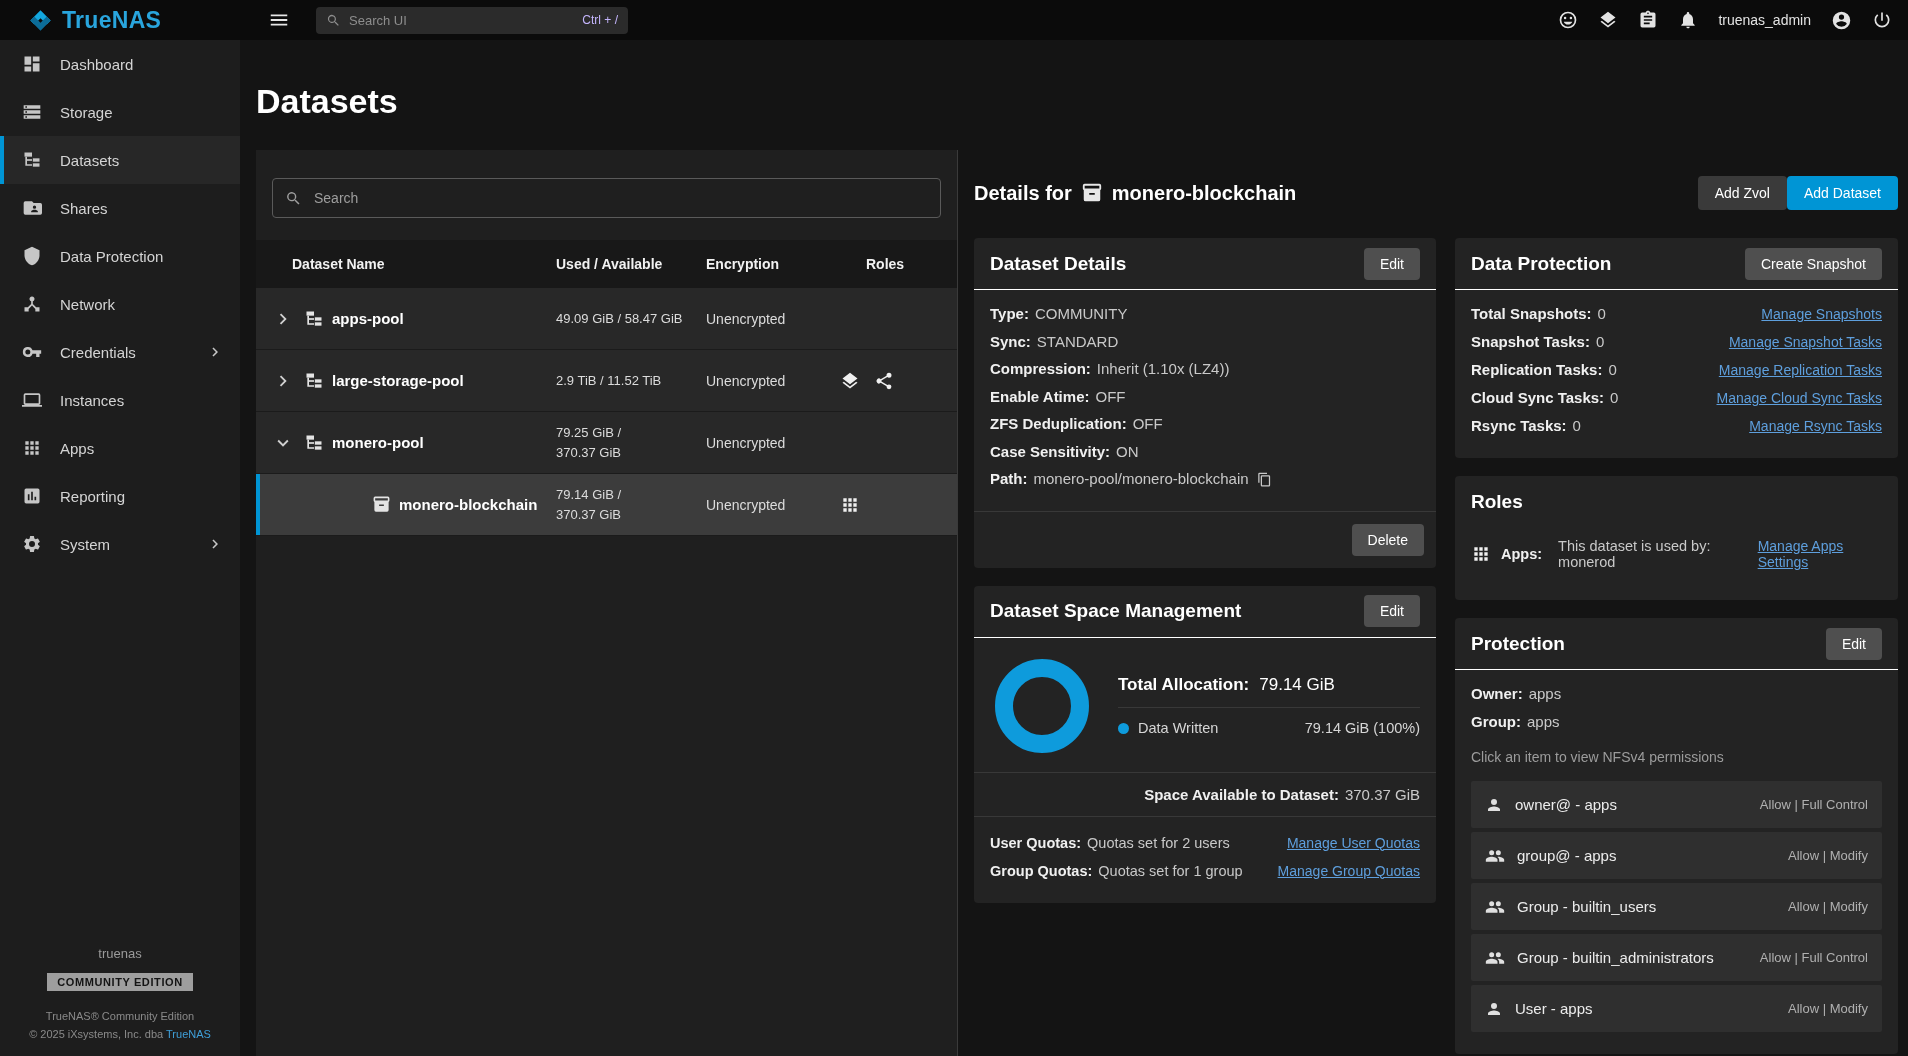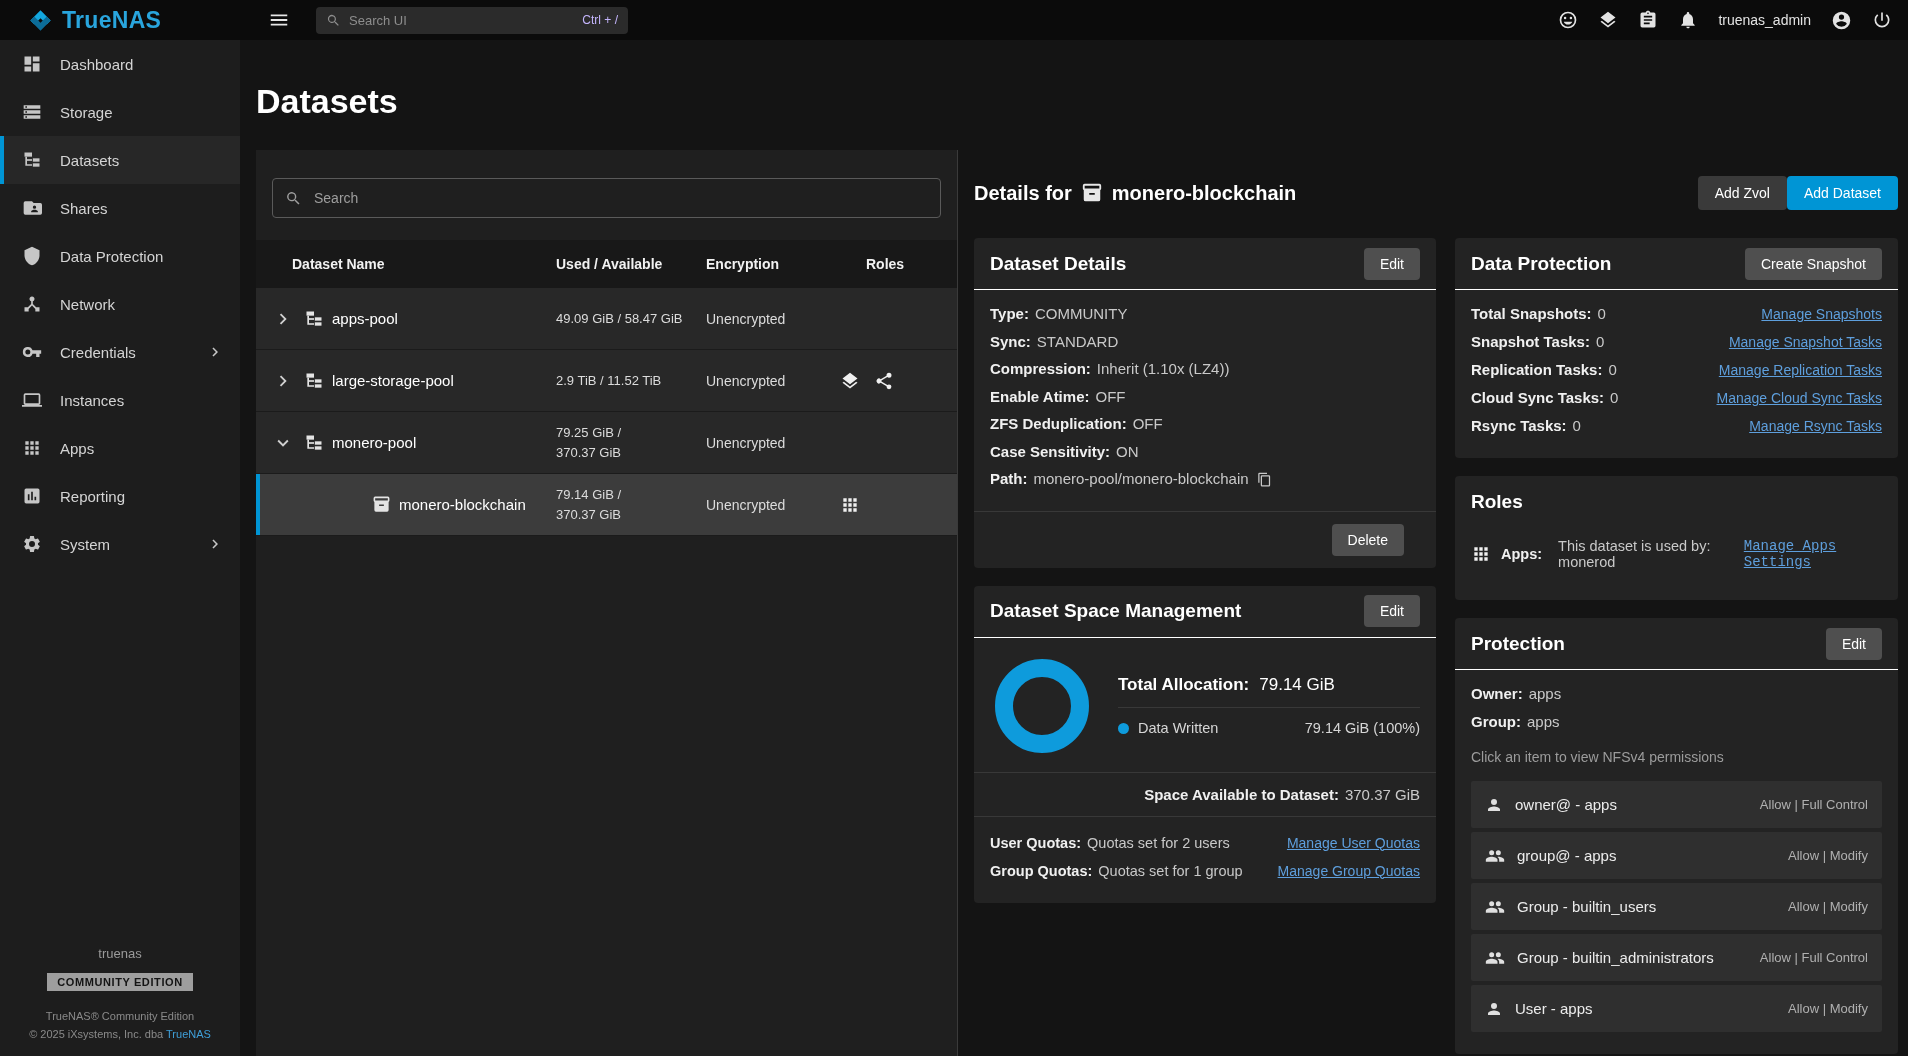--- a/index.html
+++ b/index.html
@@ -44,21 +44,21 @@
   .tree-search input::placeholder { color:#9e9e9e; }
   .t-head { display:flex; align-items:center; height:48px; background:#181818; font-size:14px; font-weight:bold; color:#f2f2f2; }
   .col-name { width:300px; padding-left:36px; }
   .col-used { width:150px; }
   .col-enc { width:160px; }
   .col-roles { flex:1; }
   .t-row { display:flex; align-items:center; min-height:62px; background:#282828; border-bottom:1px solid #1b1b1b; position:relative; cursor:pointer; }
   .t-row.selected { background:#3c3c3c; }
   .t-row.selected::before { content:""; position:absolute; left:0; top:0; bottom:0; width:4px; background:#0095d5; }
   .cell { display:flex; align-items:center; }
-  .cell.name { width:300px; padding-left:16px; gap:8px; font-weight:normal; color:#ffffff; font-size:15px; }
+  .cell.name { width:300px; padding-left:16px; gap:8px; font-weight:bold; color:#ffffff; font-size:15px; }
   .cell.name.child { padding-left:116px; }
   .expander { width:24px; color:#d0d0d0; display:flex; }
   .ds-icon { color:#e4e4e4; display:flex; }
   .cell.used { width:150px; font-size:13px; color:#dcdcdc; white-space:pre-line; line-height:1.5; }
   .cell.enc { width:134px; font-size:14px; color:#dcdcdc; }
   .cell.roles { flex:1; gap:14px; color:#f0f0f0; }
 
   
   .details { position:absolute; top:110px; left:734px; right:10px; bottom:0; overflow:hidden; }
   .details-header { display:flex; align-items:center; margin-top:26px; gap:9px; }
@@ -77,21 +77,21 @@
 
   .card { background:#232323; border-radius:4px; }
   .card-h { display:flex; align-items:center; justify-content:space-between; min-height:52px; padding:8px 16px; }
   .card-h.lined { border-bottom:1px solid #ffffff; }
   .card-h h2 { font-size:19px; font-weight:bold; color:#ffffff; }
   .card-body { padding:10px 16px 18px; }
 
   .kv { font-size:15px; line-height:27.5px; color:#c9c9c9; }
   .kv-label { font-weight:bold; color:#f0f0f0; margin-right:6px; }
   .copy-icon { display:inline-flex; vertical-align:-3px; margin-left:8px; color:#c9c9c9; cursor:pointer; }
-  .card-f { border-top:1px solid #383838; padding:12px 32px; display:flex; justify-content:flex-end; }
+  .card-f { border-top:1px solid #383838; padding:12px 12px; display:flex; justify-content:flex-end; }
 
   
   .space-top { display:flex; align-items:center; gap:24px; padding:6px 0 14px; }
   .space-info { flex:1; }
   .alloc-row { display:flex; align-items:baseline; gap:10px; font-size:17px; color:#ffffff; padding-bottom:12px; border-bottom:1px solid #383838; margin-bottom:12px; }
   .alloc-label { font-weight:bold; }
   .legend-row { display:flex; align-items:center; gap:9px; font-size:14.5px; color:#d6d6d6; }
   .legend-dot { width:11px; height:11px; border-radius:50%; background:#0e9bdc; }
   .legend-val { margin-left:auto; }
   .divider { height:1px; background:#383838; margin:0 -16px; }
@@ -100,21 +100,21 @@
   .quota-row { display:flex; align-items:center; font-size:14.5px; line-height:28px; color:#c9c9c9; }
   .quota-row a { margin-left:auto; font-size:14px; }
 
   
   .dp-row { display:flex; align-items:center; font-size:15px; line-height:28px; color:#c9c9c9; }
   .dp-row a { margin-left:auto; font-size:14px; }
   .dp-val { color:#c9c9c9; }
 
   
   .roles-row { display:flex; align-items:center; gap:10px; font-size:14.5px; color:#c9c9c9; padding:10px 0 12px; }
-  .roles-row a { margin-left:auto; font-size:14px;font-family:Liberation Mono, monospace; }
+  .roles-row a { margin-left:auto; font-size:14px; }
   .apps-icon { color:#f0f0f0; display:flex; }
 
   
   .perm-hint { font-size:14px; color:#9c9c9c; margin:14px 0 16px; }
   .perm-item { background:#2f2f2f; min-height:47px; display:flex; align-items:center; gap:12px; padding:0 14px; margin-bottom:4px; border-radius:2px; cursor:pointer; }
   .perm-icon { color:#e0e0e0; display:flex; }
   .perm-who { font-size:15px; color:#ececec; }
   .perm-access { margin-left:auto; font-size:13px; color:#b0b0b0; }
 </style>
 </head>

